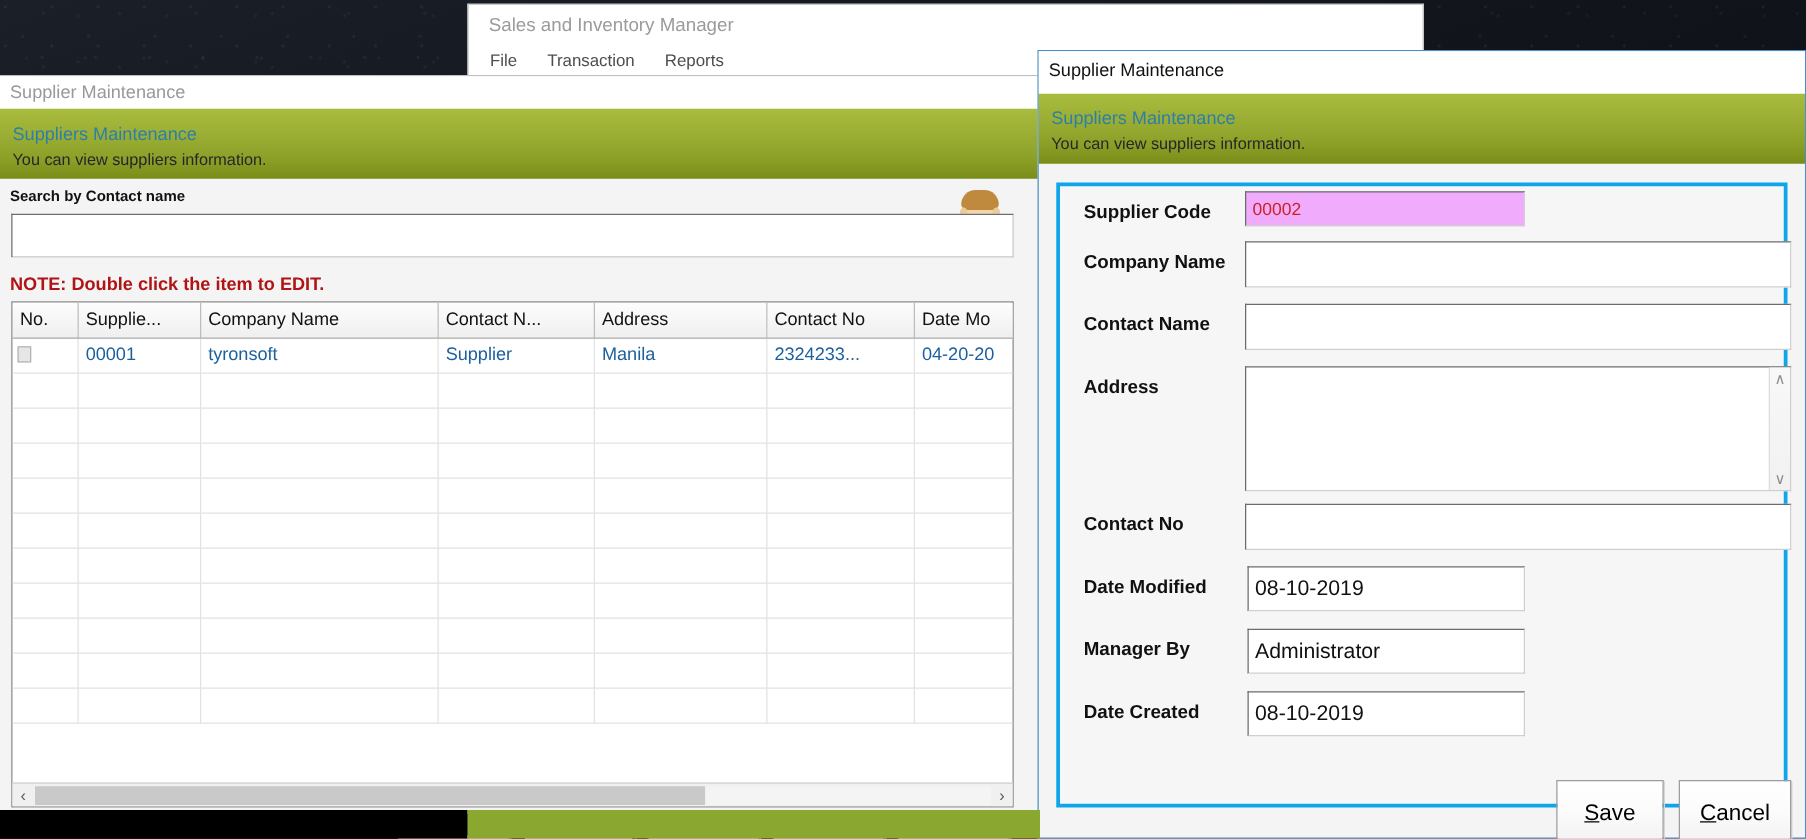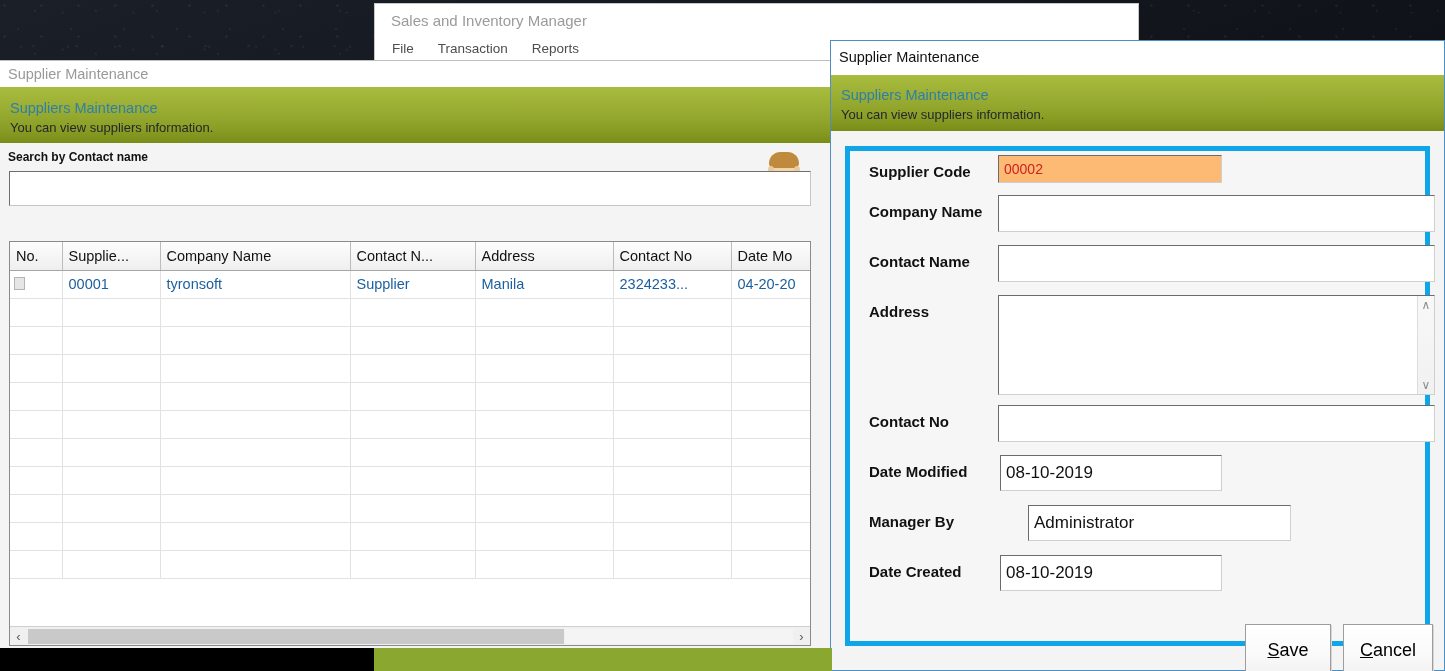--- a/index.html
+++ b/index.html
@@ -219,35 +219,35 @@
     font-size: 14.5px; color: #111111; white-space: nowrap;
   }
   .win-right .banner {
     position: absolute; left: 0; top: 34px; width: 613px; height: 56px;
   }
   .win-right .banner-title { left: 10px; top: 12px; }
   .win-right .banner-sub { left: 10px; top: 32px; }
 
   .form-panel {
     position: absolute; left: 14px; top: 105px; width: 585px; height: 500px;
-    background: #f6f6f6; border: 5px solid #0ea5e9;
+    background: #f6f6f6; border: 3px solid #0ea5e9;
   }
   .flabel {
     position: absolute; left: 19px;
     font-size: 15px; font-weight: bold; color: #111111; white-space: nowrap;
   }
   .fin {
     position: absolute;
     background: #ffffff;
     border: 1px solid #808080; border-top-color: #6b6b6b; border-left-color: #6b6b6b;
     border-right-color: #cfcfcf; border-bottom-color: #cfcfcf;
     font-size: 17px; color: #111111; padding: 0 5px;
     outline: none; font-family: "Liberation Sans", sans-serif;
   }
-  .fin.readonly { background: #fdba74; color: #cc2222; font-size: 14px; }
+  .fin.readonly { background: #f0abfc; color: #cc2222; font-size: 14px; }
   .fin.area {
     resize: none; padding: 4px 5px; font-size: 15px; line-height: 1.3;
     overflow: hidden;
   }
   .vscroll {
     position: absolute; width: 17px;
     background: linear-gradient(180deg,#f8f8f8 0%, #f1f1f1 100%);
     border-left: 1px solid #dcdcdc;
     display: flex; flex-direction: column; justify-content: space-between;
     align-items: center; padding: 2px 0;
@@ -292,20 +292,21 @@
     <div class="av-collar"></div>
     <div class="av-head"></div>
     <div class="av-hair"></div>
     <div class="av-ear-l"></div>
     <div class="av-ear-r"></div>
   </div>
 
   <div class="lbl-search">Search by Contact name</div>
   <input class="search-input" type="text" value="" style="">
 
+  <div class="note-text">NOTE: Double click the item to EDIT.</div>
 
   <div class="grid-wrap">
     <table class="grid">
       <colgroup>
         <col style="width:52px">
           <col style="width:98px">
           <col style="width:190px">
         <col style="width:125px">
           <col style="width:138px">
           <col style="width:118px">
@@ -476,21 +477,21 @@
       <span class="vch">∨</span>
     </div>
 
     <div class="flabel" style="top:262px">Contact No</div>
     <input class="fin" style="left: 148px; top: 254px; width: 437px; height: 37px;" type="text" value="">
 
     <div class="flabel" style="top:312px">Date Modified</div>
     <input class="fin" style="left: 150px; top: 304px; width: 222px; height: 36px;" type="text" value="08-10-2019">
 
     <div class="flabel" style="top:362px">Manager By</div>
-    <input class="fin" style="left: 150px; top: 354px; width: 263px; height: 36px; margin-left: 28px;" type="text" value="Administrator">
+    <input class="fin" style="left: 150px; top: 354px; width: 222px; height: 36px;" type="text" value="Administrator">
 
     <div class="flabel" style="top:412px">Date Created</div>
     <input class="fin" style="left: 150px; top: 404px; width: 222px; height: 36px;" type="text" value="08-10-2019">
   </div>
 </div>
 
 <div class="btnbar-right">
   <div class="winbtn sm">
       <span><u>S</u><span>ave</span></span>
     </div>

